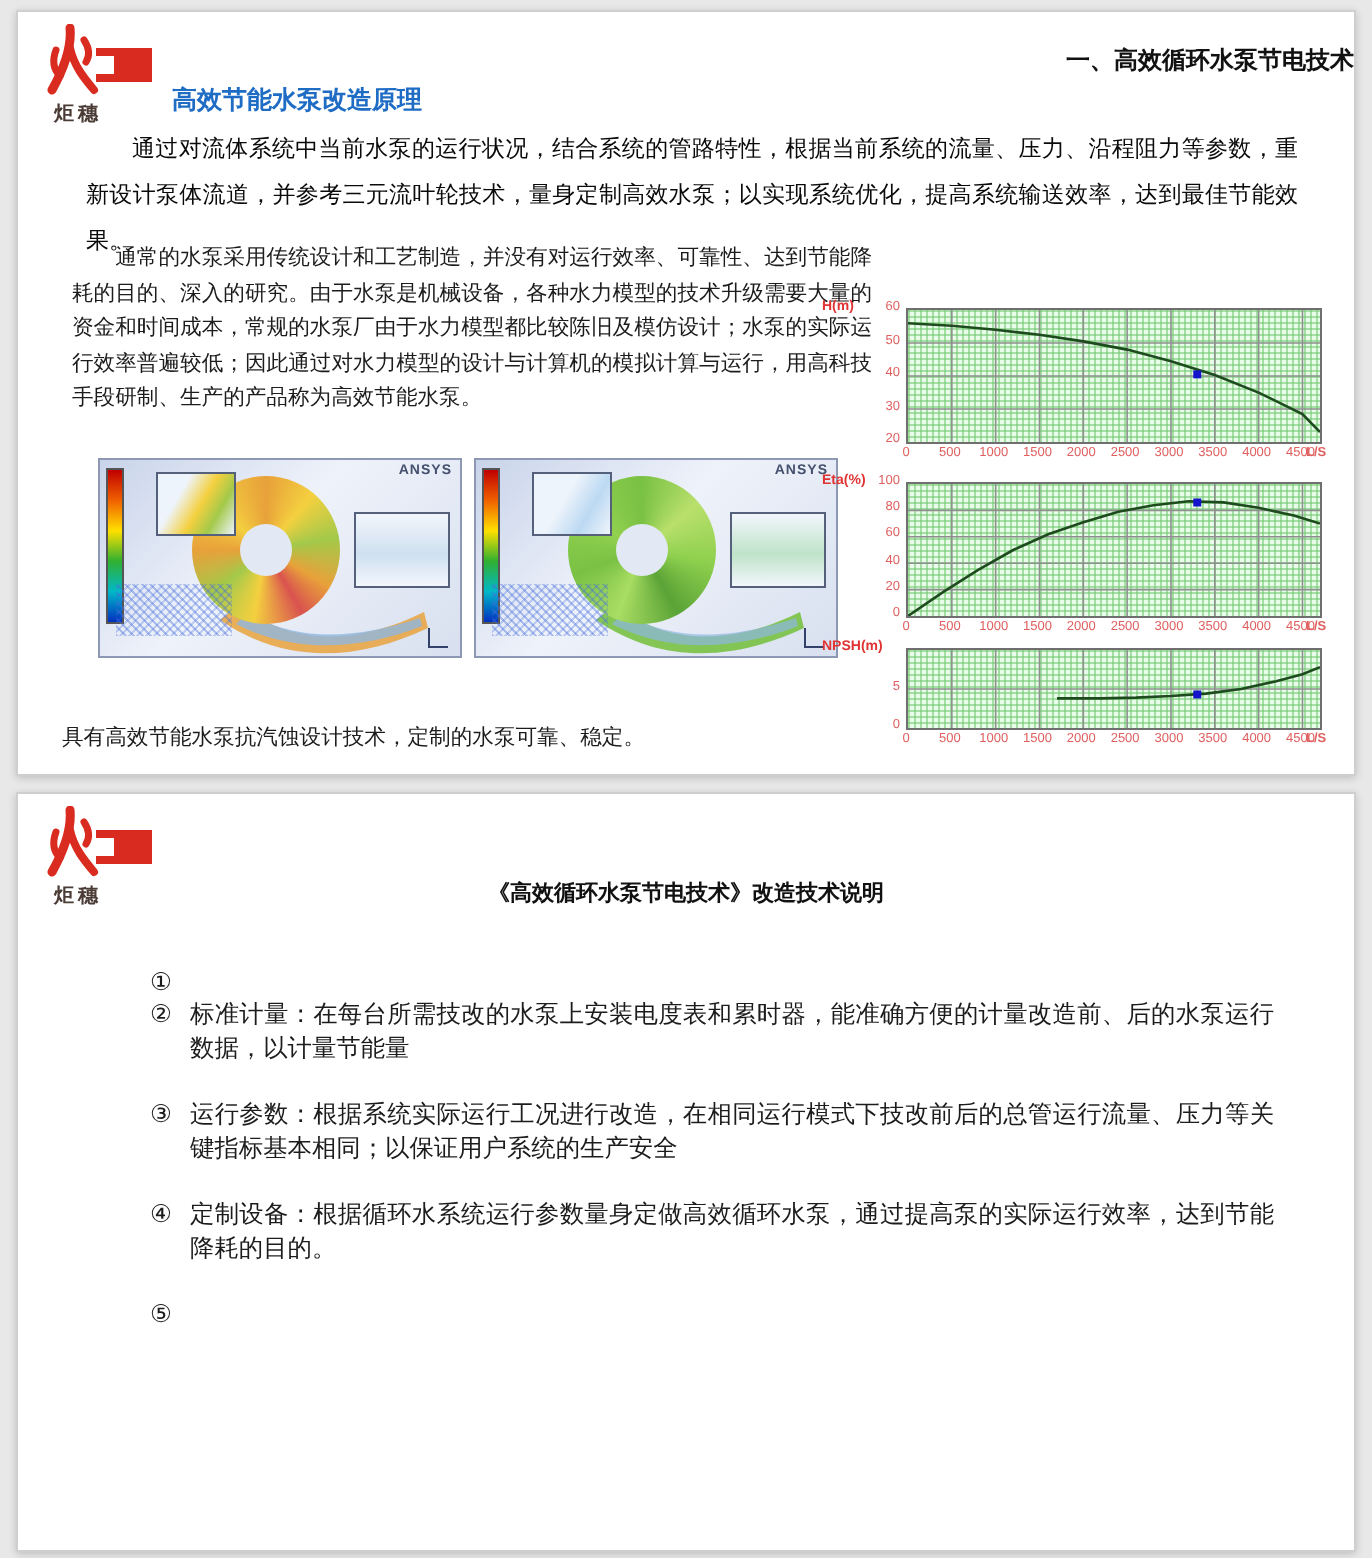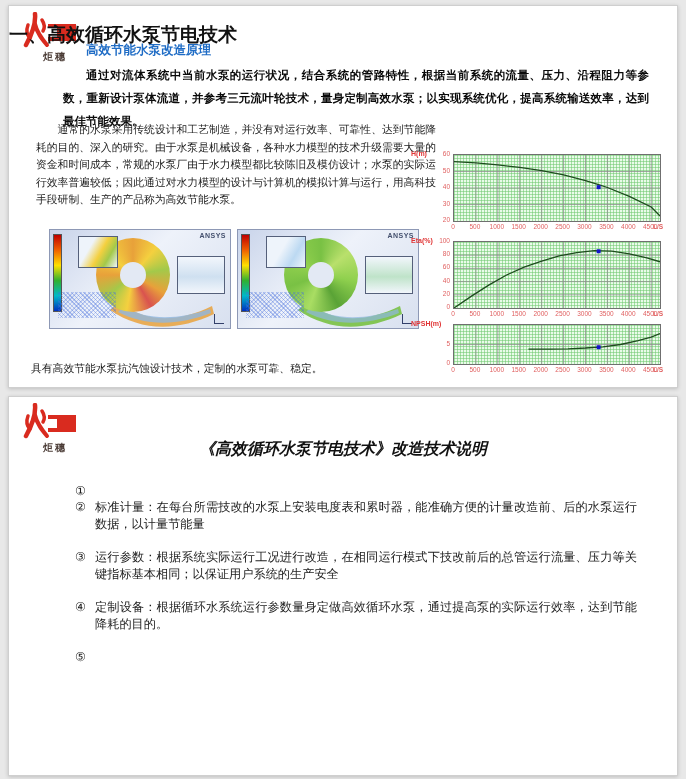--- a/index.html
+++ b/index.html
@@ -7,28 +7,28 @@
           font-family:"Liberation Serif",serif;}
   .page{position:absolute;left:8px;width:668px;background:#fff;border:1px solid #cfcfcf;
         box-shadow:0 1px 4px rgba(0,0,0,.18);}
   #page1{top:5px;height:381px;}
   #page2{top:396px;height:378px;}
 
   
   .logo{position:absolute;left:12px;top:6px;width:60px;height:54px;}
   .logo svg{display:block;}
   .logo-caption{position:absolute;left:6px;top:38px;font-family:"Liberation Sans",sans-serif;
-        font-size:10px;font-weight:bold;color:#4a3b35;letter-spacing:2px;margin-left:16px;}
-
-  .p1-title{position:absolute;left:0;right:0;top:16px;text-align:left;
-        font-family:"Liberation Sans",sans-serif;font-weight:bold;font-size:19px;color:#111;}
+        font-size:10px;font-weight:bold;color:#4a3b35;letter-spacing:2px;}
+
+  .p1-title{position:absolute;left:0;right:0;top:16px;text-align:right;
+        font-family:"Liberation Sans",sans-serif;font-weight:bold;font-size:12px;color:#111;}
   .p1-subtitle{position:absolute;left:77px;top:36px;font-family:"Liberation Sans",sans-serif;
         font-weight:bold;font-size:12.5px;color:#1f6cc5;}
   .p1-para1{position:absolute;left:34px;right:28px;top:58px;font-family:"Liberation Sans",sans-serif;
-        font-weight:bold;font-size:11.5px;line-height:23px;color:#0a0a0a;text-align:justify;text-indent:2em;margin-left:20px;}
+        font-weight:normal;font-size:11.5px;line-height:23px;color:#0a0a0a;text-align:justify;text-indent:2em;}
   .p1-para2{position:absolute;left:27px;top:115px;width:400px;font-size:10.8px;line-height:17.6px;
         color:#1c1c1c;text-align:justify;text-indent:2em;}
   .p1-footer{position:absolute;left:22px;top:356px;font-size:10.8px;color:#1c1c1c;text-align:center;}
 
   
   .cfd-panel{position:absolute;top:223px;width:180px;height:98px;border:1px solid #8d98b5;
         background:linear-gradient(135deg,#c9d4ea,#eef2fa 45%,#d8e0ef);}
   #cfd-before{left:40px;} #cfd-after{left:228px;}
   .cfd-colorbar{position:absolute;left:3px;top:4px;width:7px;height:76px;border:1px solid #555;
         background:linear-gradient(#c00000,#f06000,#ffe000,#30b030,#00b8c8,#0030c0);}
@@ -68,21 +68,21 @@
   #chart2 .plot{width:206px;height:39px;}
   .plot svg{display:block;}
   .chart-ylabel{position:absolute;left:2px;top:2px;font-size:7px;color:#e03434;font-weight:bold;}
   .tick{position:absolute;font-size:6.5px;color:#e06060;}
   .tx{width:20px;text-align:center;}
   .ty{width:16px;text-align:right;}
   .tu{width:16px;text-align:left;font-weight:bold;}
 
   
   .p2-title{position:absolute;left:0;right:0;top:42px;text-align:center;font-weight:bold;
-        font-size:16px;color:#111;font-style:italic;}
+        font-size:11px;color:#111;}
   .p2-items{position:absolute;left:66px;right:40px;top:86px;}
   .p2-item{position:relative;padding-left:20px;font-size:12.2px;line-height:17px;
         color:#1c1c1c;text-align:justify;margin-bottom:16px;}
   .p2-num{position:absolute;left:0;top:0;}
 </style>
 </head>
 <body>
 
 <div id="canvas">
 

